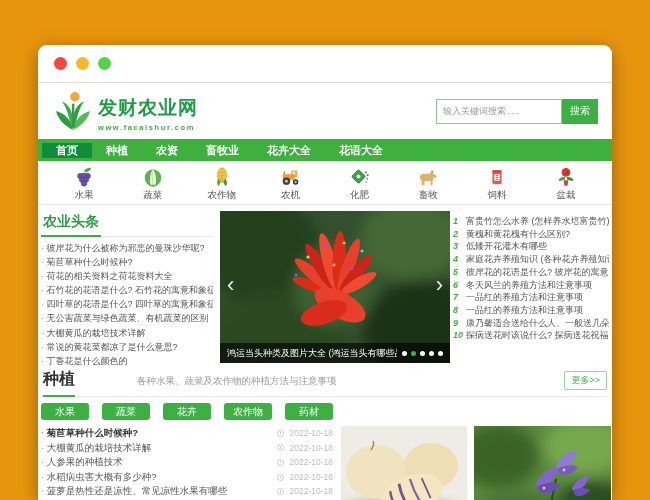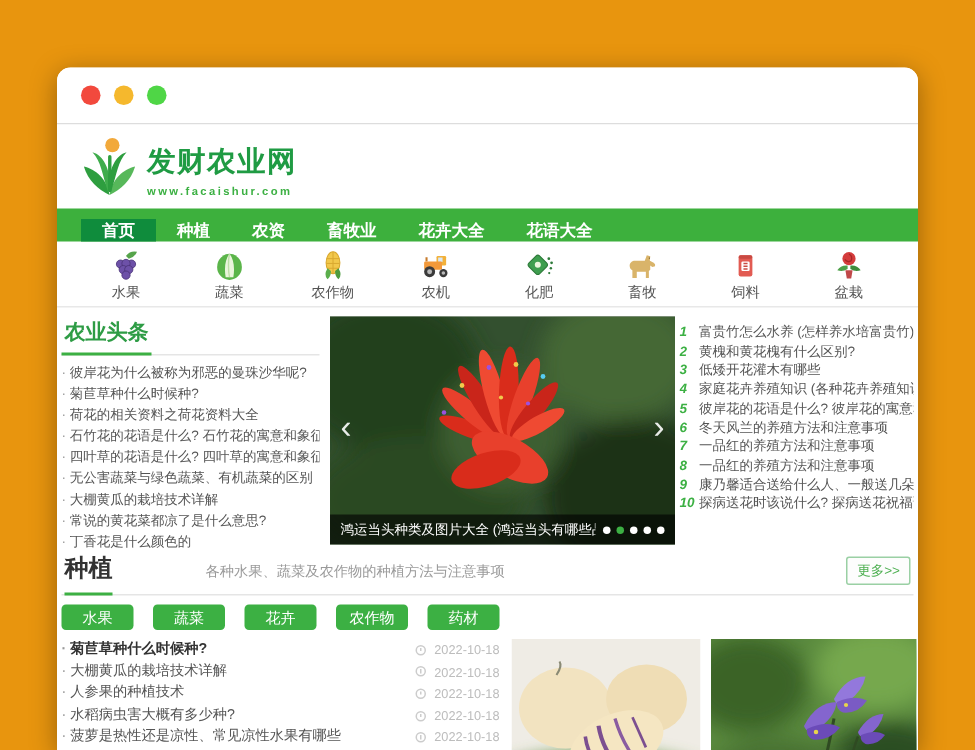--- a/index.html
+++ b/index.html
@@ -17,21 +17,21 @@
   .site-header { height:56px; display:flex; align-items:center; justify-content:space-between; padding:0 14px 0 16px; }
   .logo { display:flex; align-items:flex-end; gap:6px; cursor:pointer; }
   .logo-name { font-size:19px; font-weight:bold; color:#1F9B43; letter-spacing:1px; }
   .logo-url { font-size:7.5px; color:#3CB043; letter-spacing:1.6px; margin-top:2px; font-weight:bold; }
   .search { display:flex; align-items:center; }
   .search input { width:126px; height:25px; border:1px solid #8FC897; padding:0 6px; font-size:9px; color:#333; outline:none; font-family:"Liberation Sans",sans-serif; }
   .search input::placeholder { color:#9a9a9a; }
   .search button { width:36px; height:25px; border:none; background:#3CB043; color:#fff; font-size:10px; cursor:pointer; font-family:"Liberation Sans",sans-serif; }
 
   
-  .nav { height:22px; background:#3DB03D; display:flex; align-items:flex-end; padding-left:16px; }
+  .nav { height:22px; background:#3DB03D; display:flex; align-items:center; padding-left:4px; }
   .nav-item { color:#fff; font-size:11px; display:flex; align-items:center; padding:0 14px; cursor:pointer; font-weight:bold; }
   .nav-item.active { background:#0F8C3C; }
 
   
   .cats { height:44px; display:flex; justify-content:space-between; align-items:center; padding:2px 20px 0; border-bottom:1px solid #e8e8e8; }
   .cat { display:flex; flex-direction:column; align-items:center; gap:1px; width:52px; cursor:pointer; }
   .cat svg { width:22px; height:22px; }
   .cat-label { font-size:9.5px; color:#555; }
 
   
@@ -102,20 +102,24 @@
             <path d="M20 42C18 30 10 24 2 22c3 10 10 16 18 20z" fill="#2E9E3F"></path>
             <path d="M20 42c2-12 10-18 18-20-3 10-10 16-18 20z" fill="#57B85A"></path>
             <path d="M19 40C15 28 14 18 8 12c8 2 12 12 13 24z" fill="#3FAC4C"></path>
             <path d="M21 40c4-12 5-22 11-28-8 2-12 12-13 24z" fill="#2E9E3F"></path>
             <rect x="19" y="14" width="2.4" height="26" rx="1.2" fill="#2E9E3F"></rect>
           </svg>
           <div>
             <div class="logo-name">发财农业网</div>
             <div class="logo-url">www.facaishur.com</div>
           </div>
+        </div>
+        <div class="search">
+          <input type="text" placeholder="输入关键词搜索....." style="">
+          <button>搜索</button>
         </div>
       </div>
 
       <div class="nav">
         <div class="nav-item active">首页</div>
         <div class="nav-item">种植</div>
         <div class="nav-item">农资</div>
         <div class="nav-item">畜牧业</div>
         <div class="nav-item">花卉大全</div>
         <div class="nav-item">花语大全</div>

